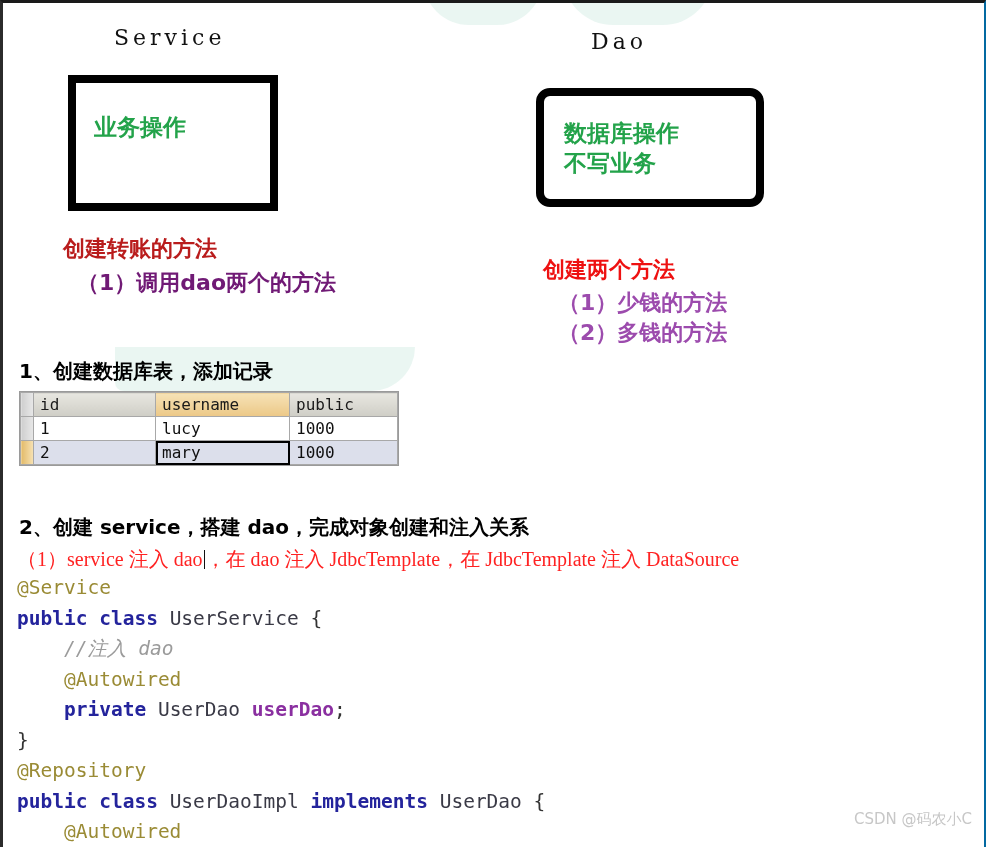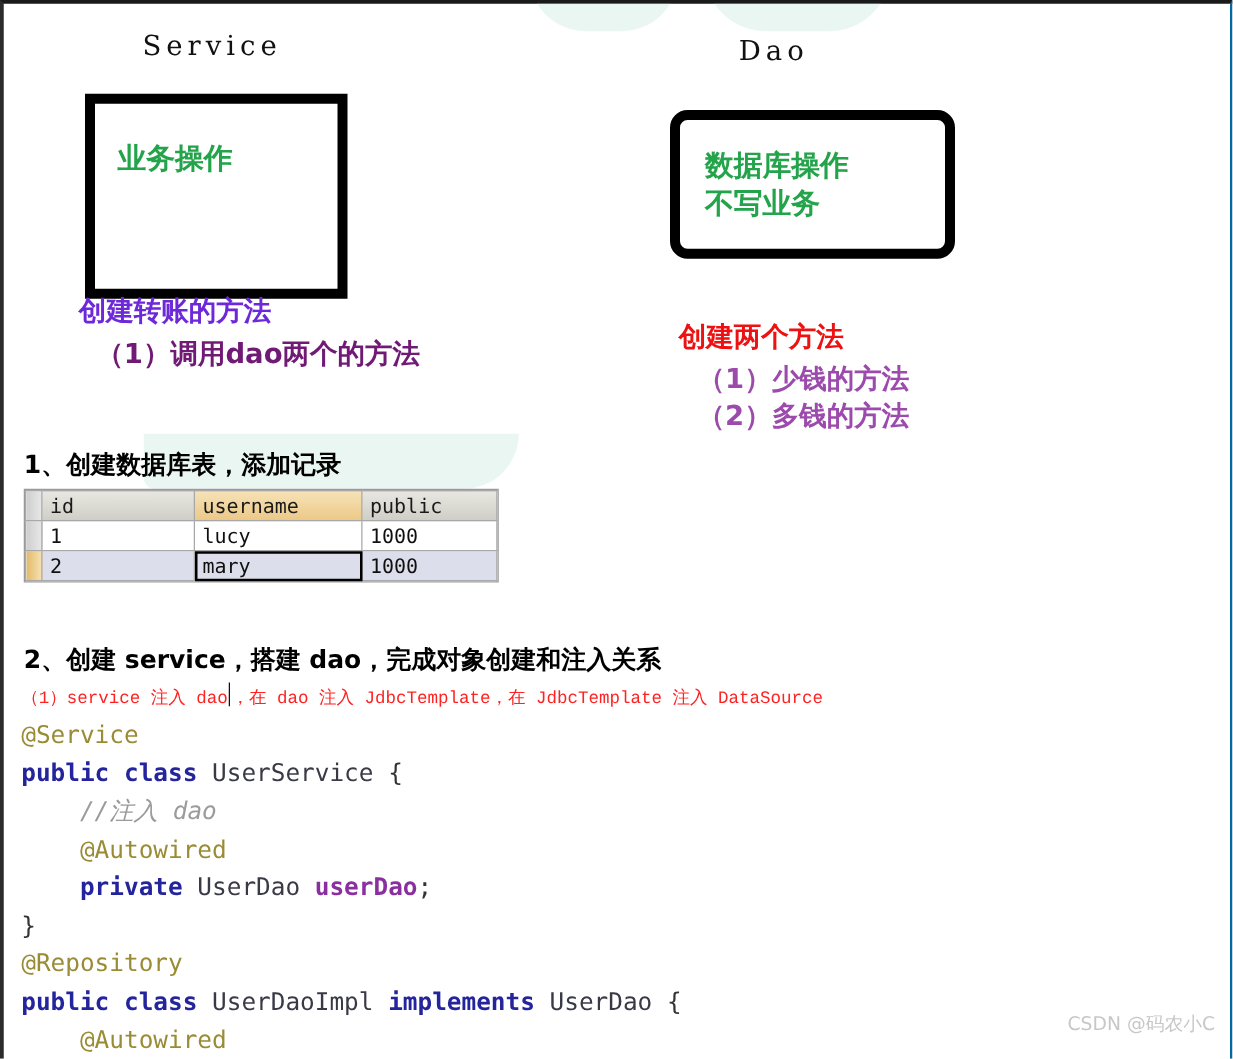--- a/index.html
+++ b/index.html
@@ -55,21 +55,21 @@
   #dao-title { left: 588px; top: 26px; }
 
   
   .flow-box {
     position: absolute;
     background: #ffffff;
     border: 8px solid #000000;
     box-sizing: border-box;
   }
   #service-box {
-    left: 65px; top: 72px; width: 210px; height: 164px;
+    left: 65px; top: 72px; width: 210px; height: 136px;
   }
   #dao-box {
     left: 533px; top: 85px; width: 228px; height: 119px;
     border-radius: 14px;
   }
   .box-text {
     position: absolute;
     color: #23a34a;
     font-family: "DejaVu Sans", "Liberation Sans", sans-serif;
     font-weight: bold;
@@ -83,43 +83,43 @@
   
   .annot {
     position: absolute;
     font-family: "DejaVu Sans", "Liberation Sans", sans-serif;
     font-weight: bold;
     white-space: nowrap;
   }
   .annot-head { font-size: 22px; }
   .annot-sub  { font-size: 22px; }
 
-  #svc-annot-head { left: 60px; top: 231px; color: #6d28d9; }
+  #svc-annot-head { left: 60px; top: 231px; color: #b91c1c; }
   #svc-annot-sub  { left: 74px; top: 265px; color: #701a75; }
 
   #dao-annot-head { left: 540px; top: 252px; color: #ee1111; }
   #dao-annot-sub1 { left: 555px; top: 285px; color: #9c4bad; }
   #dao-annot-sub2 { left: 555px; top: 315px; color: #9c4bad; }
 
   
   .section-head {
     position: absolute;
     font-family: "DejaVu Sans", "Liberation Sans", sans-serif;
     font-weight: bold;
     font-size: 20px;
     color: #000000;
     white-space: nowrap;
   }
   #section1-head { left: 16px; top: 355px; }
   #section2-head { left: 16px; top: 511px; }
   #section2-sub {
     position: absolute;
     left: 14px; top: 543px;
-    font-family: Liberation Mono, monospace;
-    font-size: 14px;
+    font-family: Liberation Serif, serif;
+    font-size: 20px;
     color: #ff2222;
     white-space: nowrap;
   }
   #section2-sub .caret {
     display: inline-block;
     width: 1px;
     height: 19px;
     background: #111;
     vertical-align: -3px;
     margin: 0 1px;

